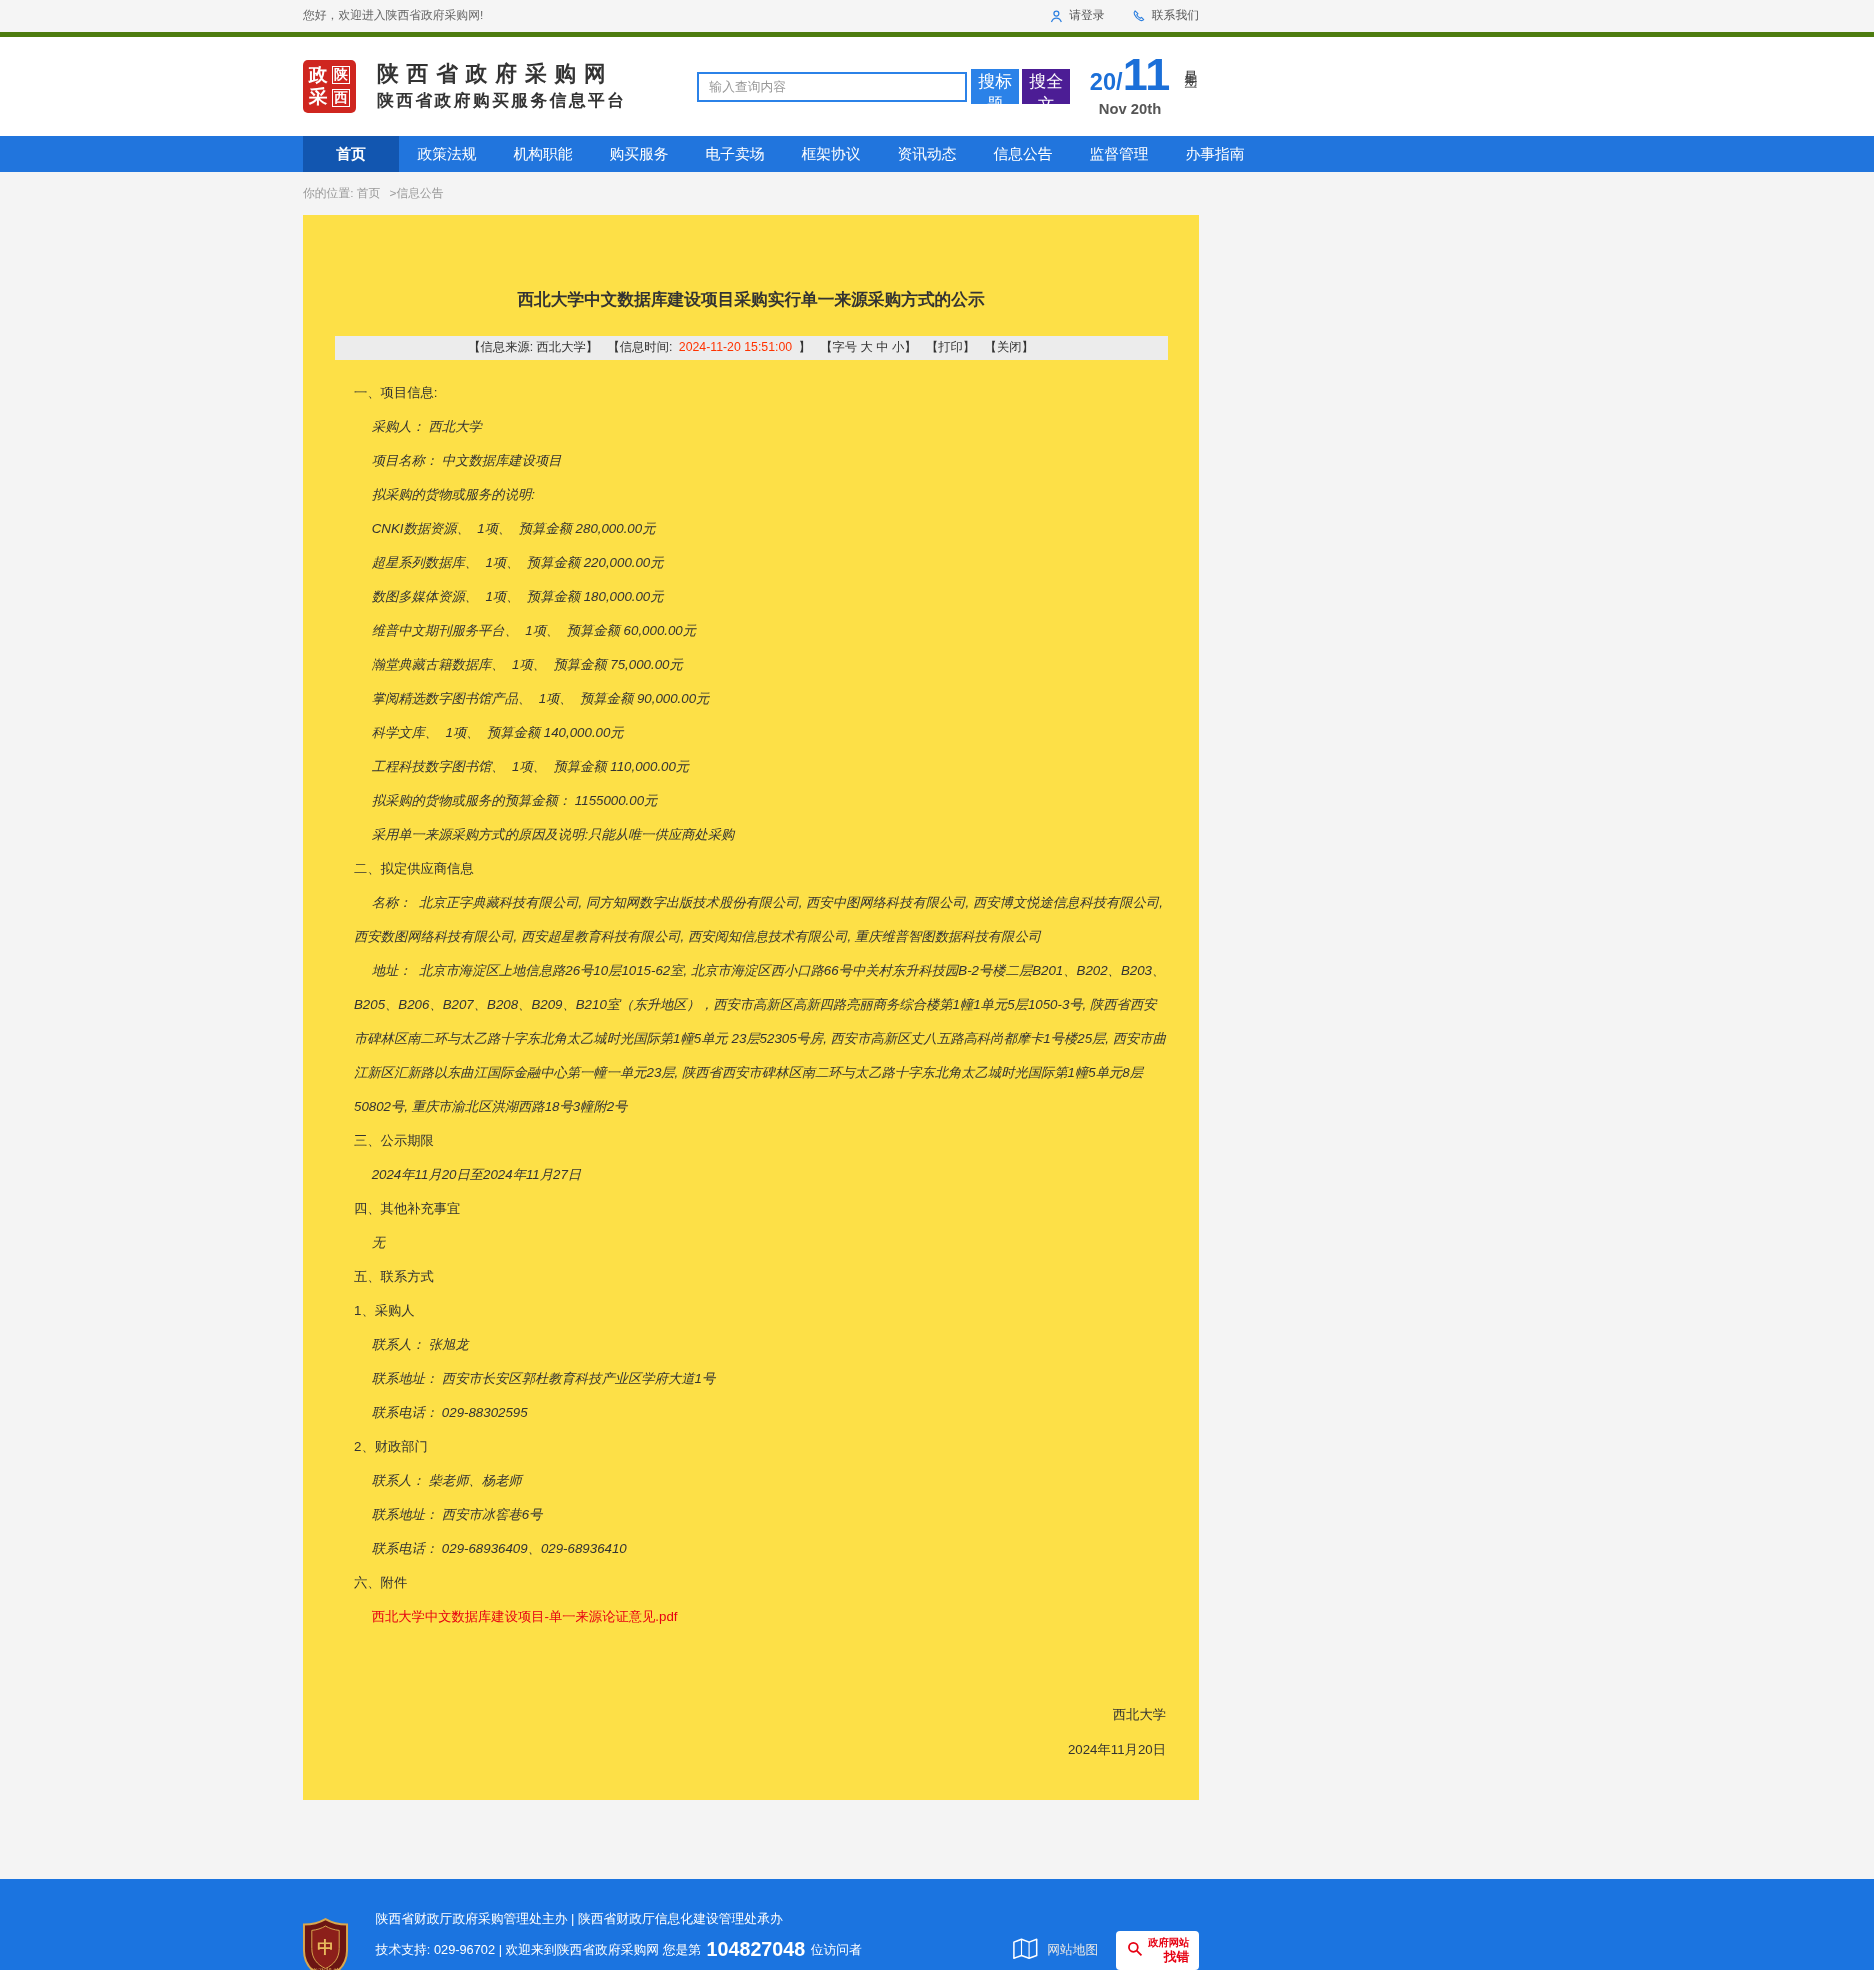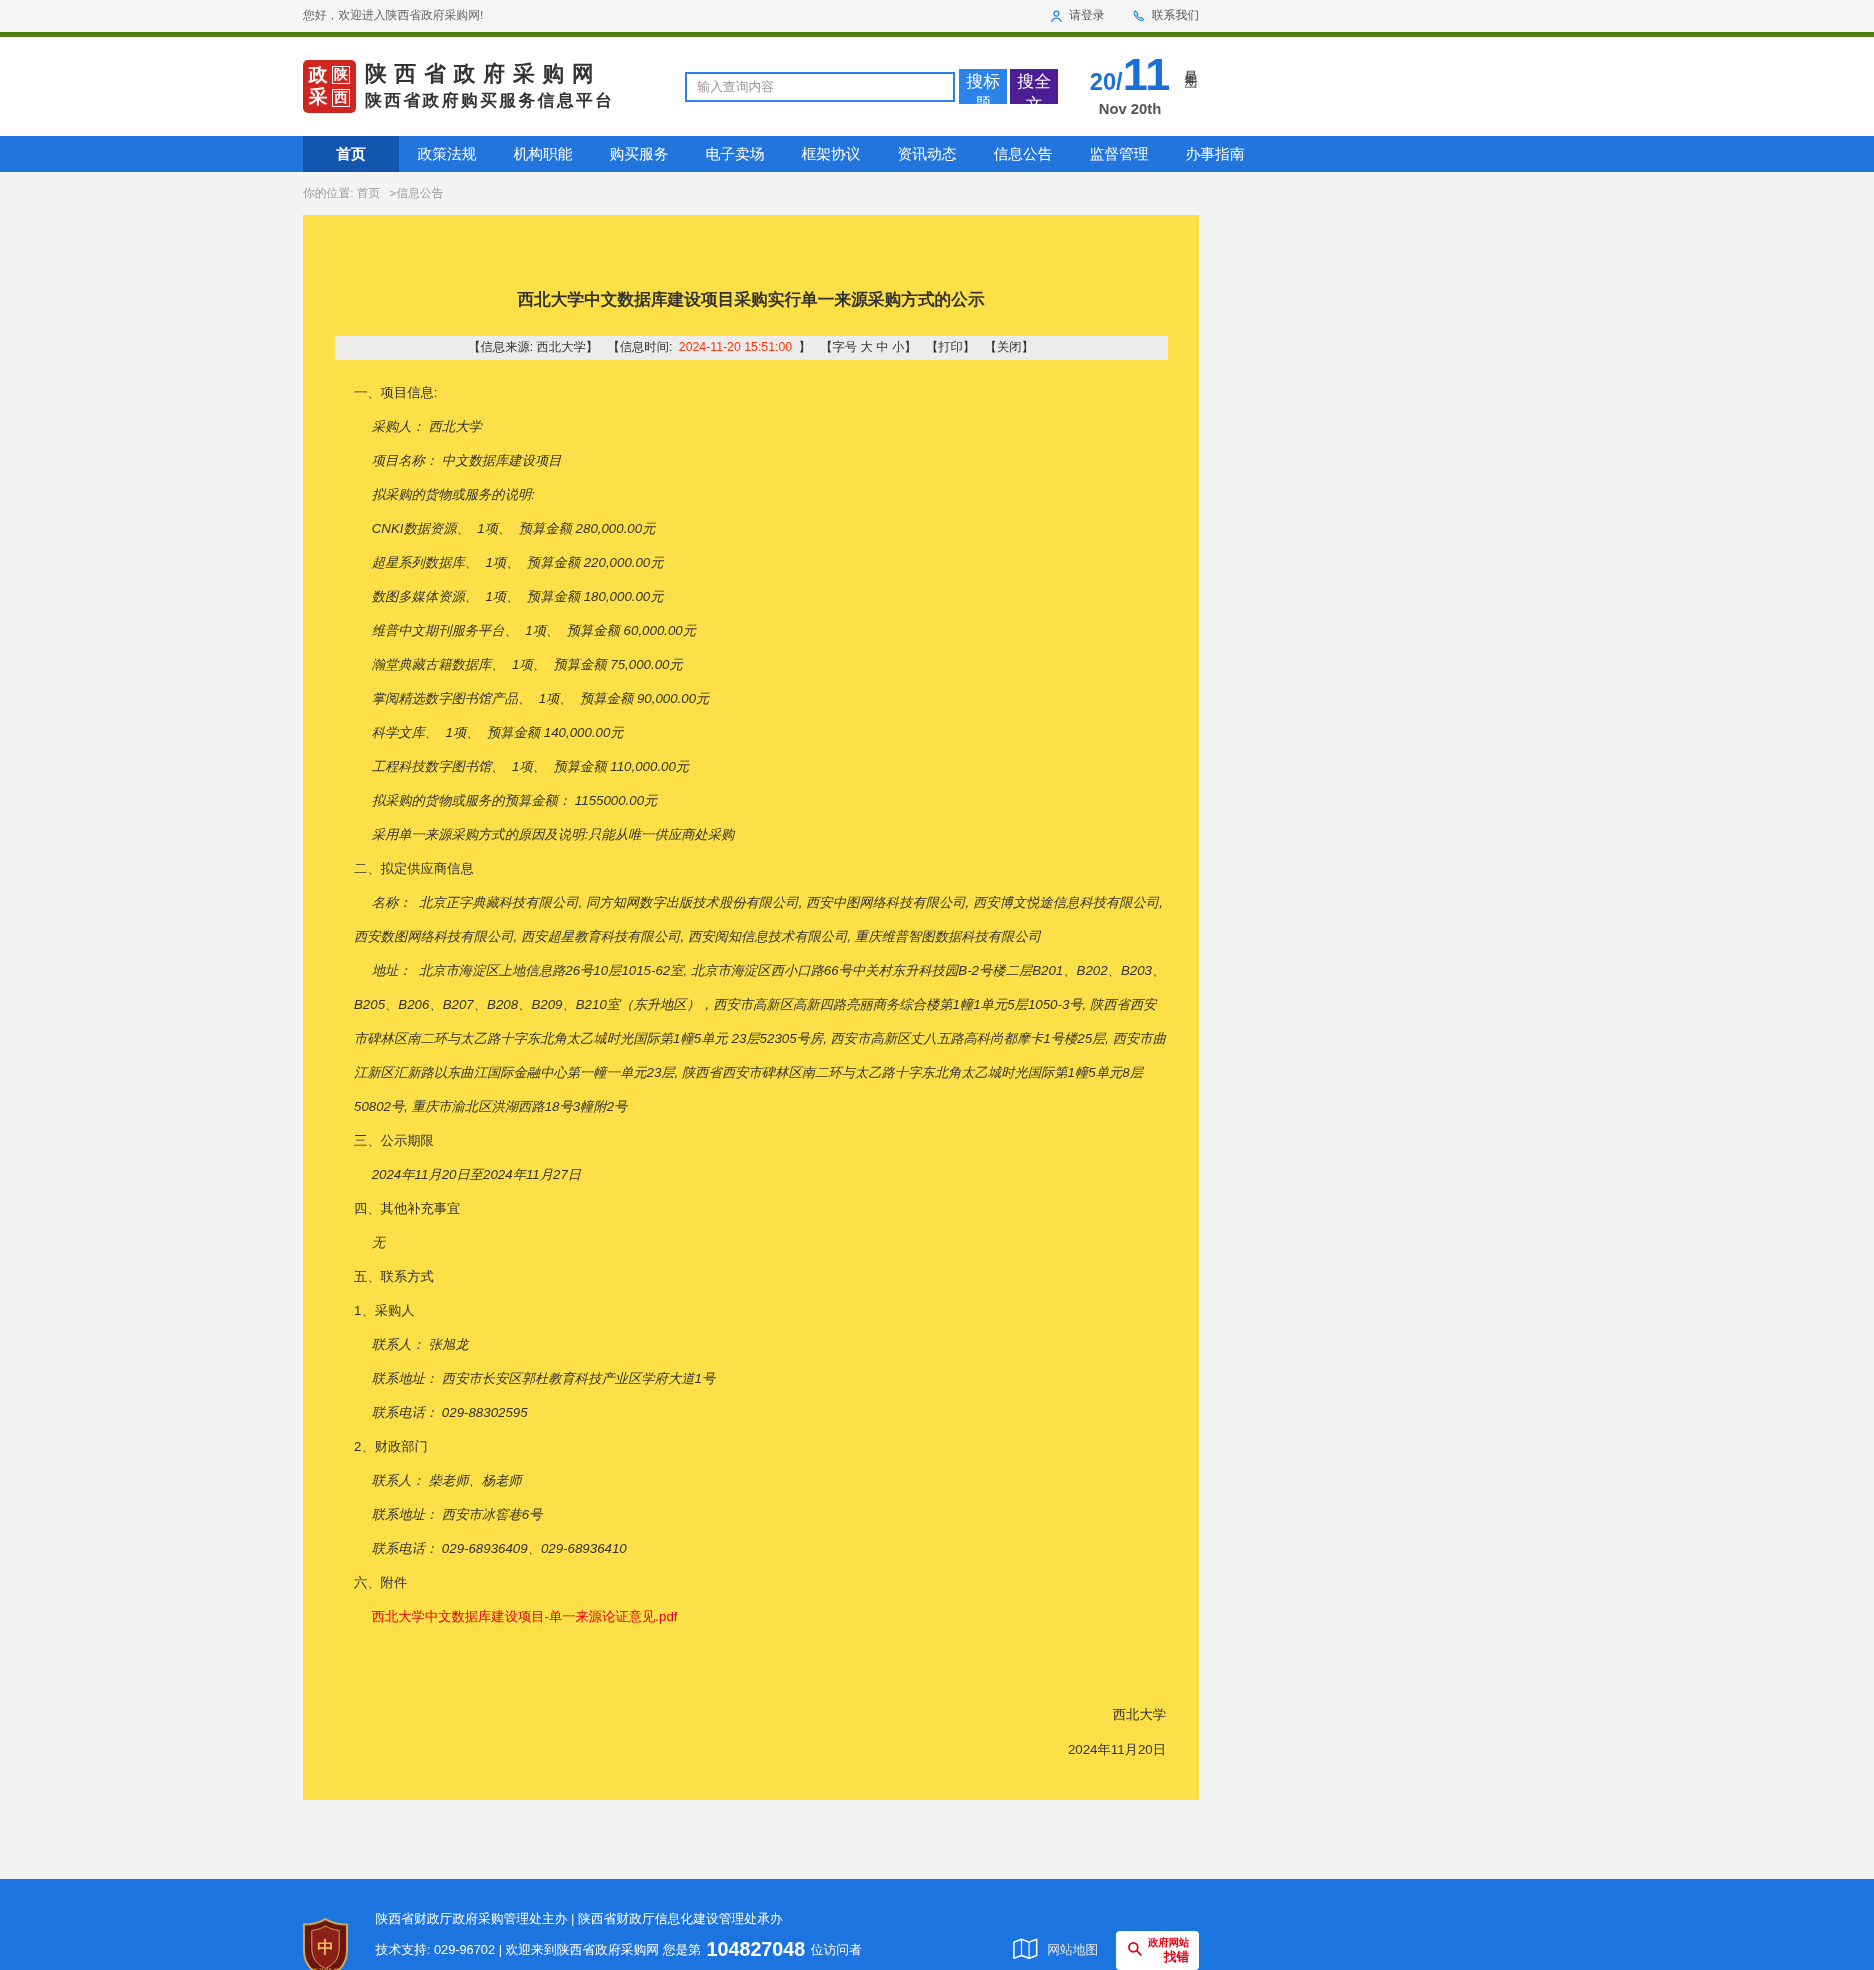--- a/index.html
+++ b/index.html
@@ -24,21 +24,21 @@
   .header-inner { height:100%; display:flex; align-items:center; }
   .brand { display:flex; align-items:center; cursor:pointer; }
   .logo-mark {
     width:53px; height:53px; background:#cf261f; border-radius:4.9px;
     display:grid; grid-template-columns:1fr 1fr; place-items:center;
     padding:3.9px; flex:none;
   }
   .lg { color:#fff; font-weight:bold; font-size:18.7px; line-height:1;
         font-family:"Liberation Serif","DejaVu Serif",serif; }
   .lg.boxed { border:1px solid #fff; font-size:13.8px; padding:1px 1px; }
-  .brand-text { margin-left:9px; }
+  .brand-text { margin-left:21px; }
   .site-name { font-size:21.7px; font-weight:bold; color:#333; letter-spacing:7.9px; line-height:1; }
   .site-subtitle { font-size:16.7px; font-weight:bold; color:#333; letter-spacing:2.5px; margin-top:7.9px; line-height:1; }
 
   .search { display:flex; align-items:center; margin-left:71px; }
   .search-input {
     width:270px; height:30px; border:2px solid #2b82e8; outline:none;
     padding:0 9.9px; font-size:12.8px; color:#0c4a6e; background:#fff;
   }
   .search-input::placeholder { color:#999; }
   .btn-search { height:35px; width:48px; border:none; color:#fff; font-size:17px; cursor:pointer; }

